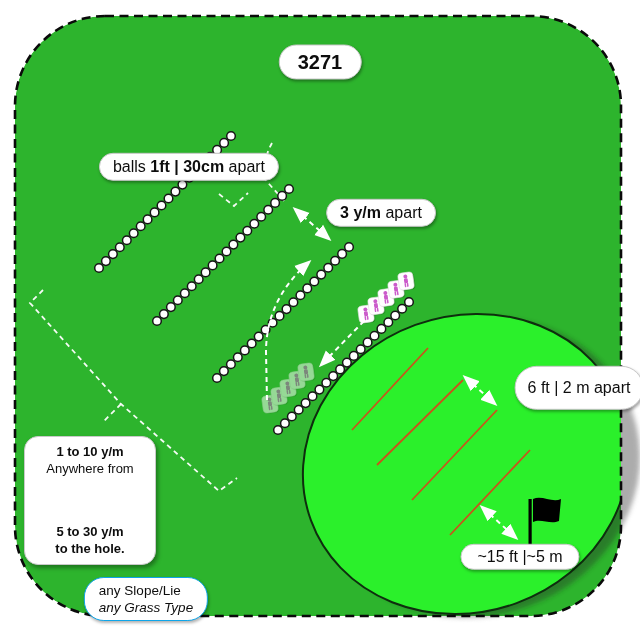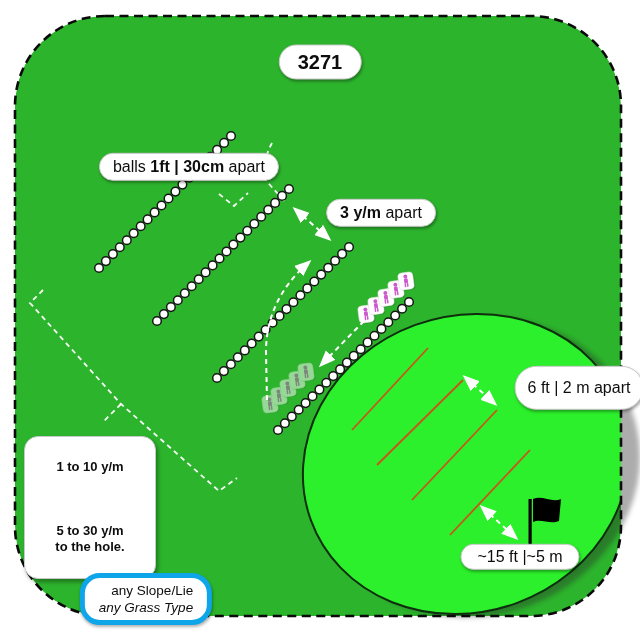--- a/index.html
+++ b/index.html
@@ -9,27 +9,27 @@
   .pill{
     position:absolute;transform:translate(-50%,-50%);
     background:#ffffff;border:1px solid #c9c9c9;border-radius:999px;
     padding:4px 13px;font-size:16px;color:#0d0d0d;white-space:nowrap;
     box-shadow:1px 2px 3px rgba(0,0,0,.35);line-height:1.15;z-index:5;
   }
   .pill.bold{font-weight:700;}
   .infobox{
     position:absolute;left:24px;top:436px;width:126px;
     background:#ffffff;border:1px solid #c9c9c9;border-radius:14px;
-    padding:22px 2px;font-size:13px;color:#0d0d0d;text-align:center;
+    padding:7px 2px;font-size:13px;color:#0d0d0d;text-align:center;
     line-height:16.5px;box-shadow:2px 3px 4px rgba(0,0,0,.35);z-index:5;
   }
   .conditions{
     position:absolute;left:146px;top:599px;transform:translate(-50%,-50%);
-    background:#ffffff;border:5px solid #0ea5e9;border-radius:20px;
-    padding:4px 14px;font-size:13.5px;color:#0d0d0d;text-align:right;
+    background:#ffffff;border:1px solid #0ea5e9;border-radius:20px;
+    padding:4px 14px;font-size:13.5px;color:#0d0d0d;text-align:left;
     line-height:17px;box-shadow:1px 2px 3px rgba(0,0,0,.3);z-index:5;white-space:nowrap;
   }
 </style>
 </head>
 <body>
 
 <svg id="scene" viewBox="0 0 640 640">
     <defs>
       <clipPath id="fieldClip">
         <rect x="15" y="16" width="606" height="600" rx="90"></rect>
@@ -264,20 +264,21 @@
 <div class="pill" style="left:189px;top:167px;"><span style="font-weight: 400;">balls </span><span style="font-weight: 700;">1ft | 30cm</span><span style="font-weight: 400;"> apart</span></div>
 
 <div class="pill" style="left:381px;top:213px;"><span style="font-weight: 700;">3 y/m</span><span style="font-weight: 400;"> apart</span></div>
 
 <div class="pill" style="left:547px;top:388px;padding:12px 12px;margin-left:32px;">6 ft | 2 m apart</div>
 
 <div class="pill" style="left:520px;top:557px;padding:3px 16px;">~15 ft |~5 m</div>
 
 <div class="infobox">
     <div style="font-weight: 700;">1 to 10 y/m</div>
+    <div style="font-weight: 400;">Anywhere from</div>
     <div style="font-weight: 700; margin-top: 47px;">5 to 30 y/m</div>
     <div style="font-weight: 700;">to the hole.</div>
   </div>
 
 <div class="conditions">
     <div style="font-weight: 400;">any Slope/Lie</div>
     <div style="font-weight: 400; font-style: italic;">any Grass Type</div>
   </div>
 
 </body></html>

